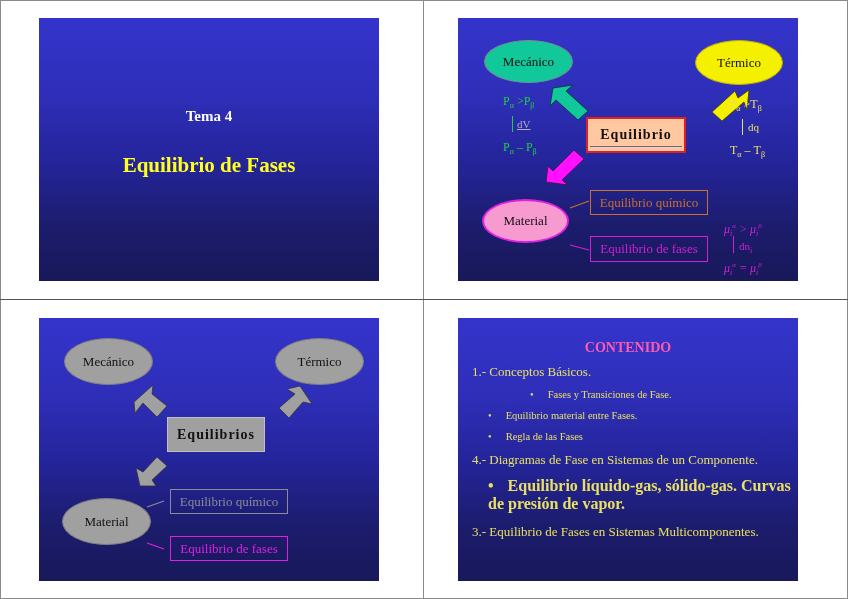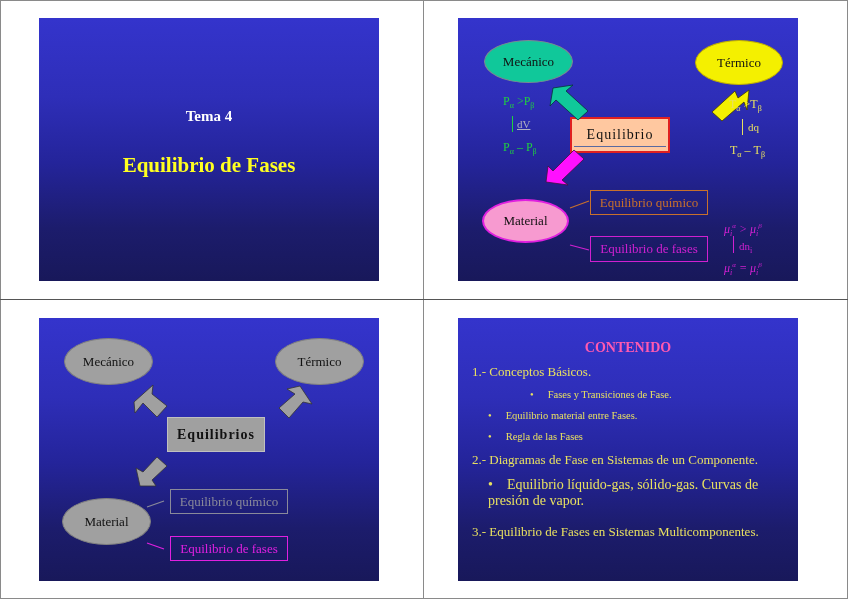--- a/index.html
+++ b/index.html
@@ -40,21 +40,21 @@
   <div class="ellipse" style="left:26px;top:22px;width:89px;height:43px;background:#10c89a;border:1px solid #7c8a90;">
     <span>Mecánico</span>
   </div>
   <div class="ellipse" style="left:237px;top:22px;width:88px;height:45px;background:#f4f000;border:1px solid #c0b000;">
     <span>Térmico</span>
   </div>
   <div class="ellipse" style="left:24px;top:181px;width:87px;height:44px;background:#f79ad0;border:2px solid #e020e0;">
     <span>Material</span>
   </div>
 
-  <div class="box" style="left:112px;top:99px;width:100px;height:36px;background:#ffc8a0;border:2px solid #e02020;font-weight:normal;font-size:14px;color:#111;letter-spacing:1px;">
+  <div class="box" style="left:128px;top:99px;width:100px;height:36px;background:#ffc8a0;border:2px solid #e02020;font-weight:bold;font-size:14px;color:#111;letter-spacing:1px;">
     <span>Equilibrio</span>
     <div style="position:absolute;left:2px;right:2px;bottom:4px;height:1px;background:#5a6aa0;"></div>
   </div>
 
   <div class="box" style="left:132px;top:172px;width:118px;height:25px;border:1px solid #c8702c;color:#c8702c;font-size:13px;">
     <span>Equilibrio químico</span>
   </div>
   <div class="box" style="left:132px;top:218px;width:118px;height:26px;border:1px solid #d020d0;color:#d020d0;font-size:13px;">
     <span>Equilibrio de fases</span>
   </div>
@@ -135,19 +135,19 @@
   <div class="abs" style="left:30px;top:71px;font-size:10.5px;color:#e8e060;margin-left:42px;">
     <span style="margin-right:14px;">•</span><span>Fases y Transiciones de Fase.</span>
   </div>
   <div class="abs" style="left:30px;top:92px;font-size:10.5px;color:#e8e060;text-align:center;">
     <span style="margin-right:14px;">•</span><span>Equilibrio material entre Fases.</span>
   </div>
   <div class="abs" style="left:30px;top:113px;font-size:10.5px;color:#e8e060;">
     <span style="margin-right:14px;">•</span><span>Regla de las Fases</span>
   </div>
 
-  <div class="abs" style="left:14px;top:134px;font-size:13px;color:#e8e060;">2.- Diagramas de Fase en Sistemas de un Componente.</div>
-  <div class="abs" style="left:30px;top:159px;font-size:14px;color:#e8e060;">
+  <div class="abs" style="left:14px;top:134px;font-size:13px;color:#e8e060;">4.- Diagramas de Fase en Sistemas de un Componente.</div>
+  <div class="abs" style="left:30px;top:159px;font-size:16px;color:#e8e060;font-weight:bold;">
     <span style="margin-right:14px;">•</span><span>Equilibrio líquido-gas, sólido-gas. Curvas de presión de vapor.</span>
   </div>
 
   <div class="abs" style="left:14px;top:206px;font-size:13px;color:#e8e060;">3.- Equilibrio de Fases en Sistemas Multicomponentes.</div>
 </div>
 
 </body></html>

